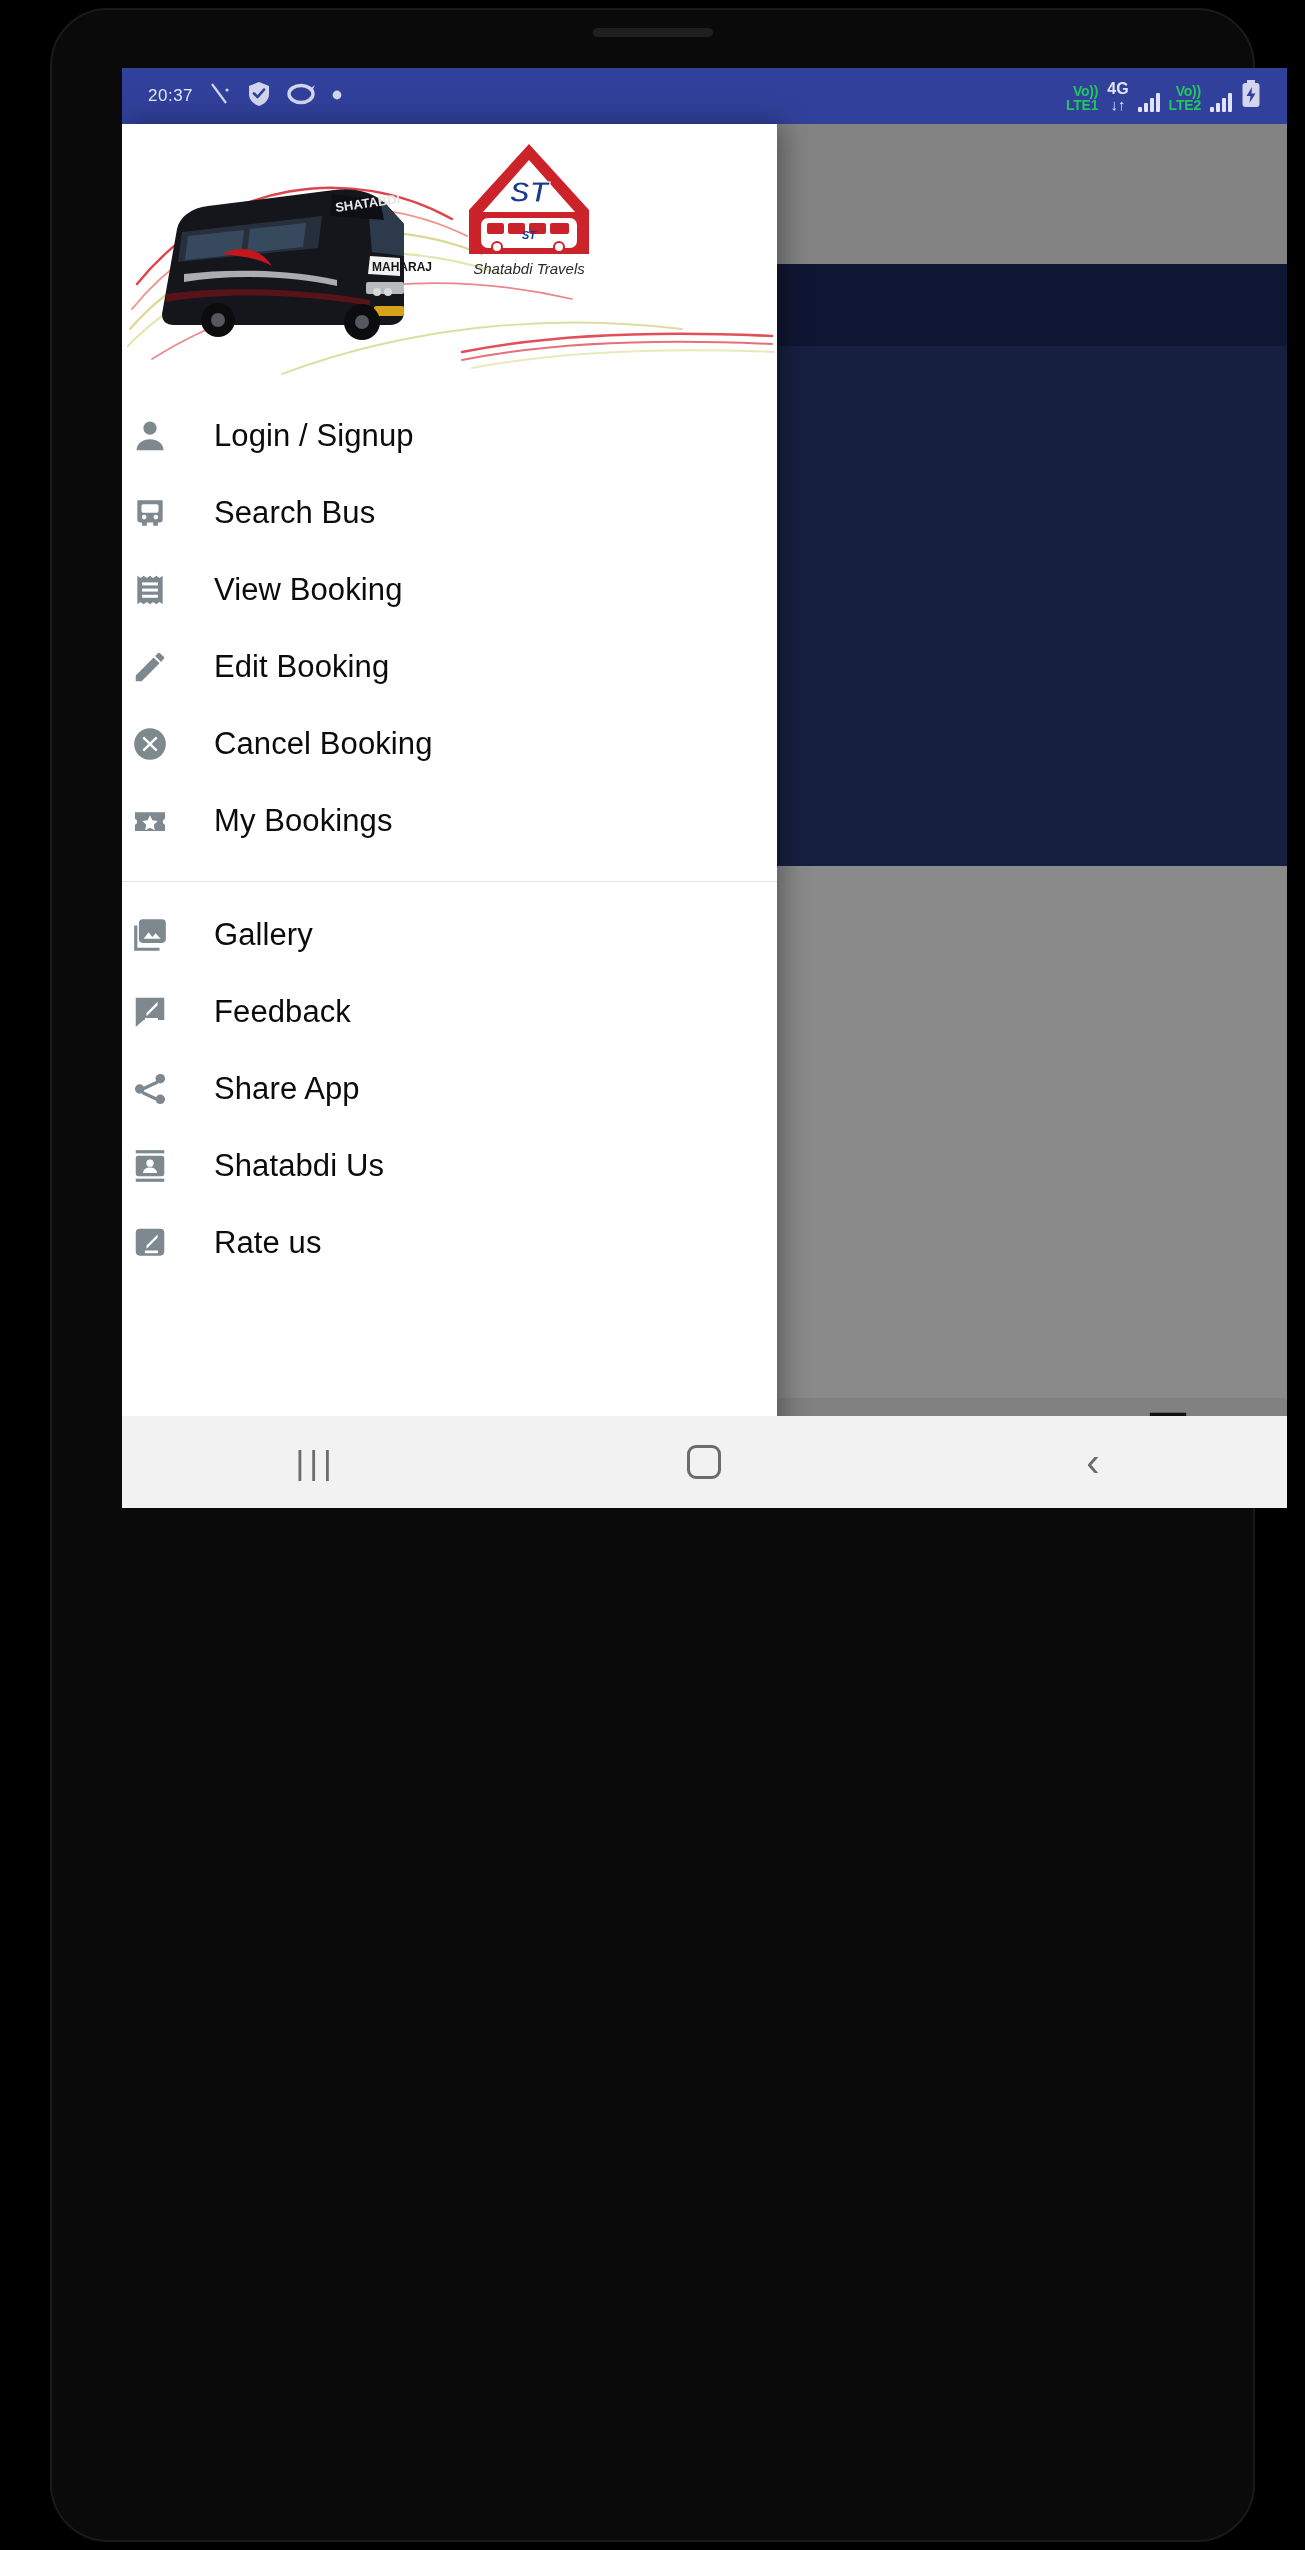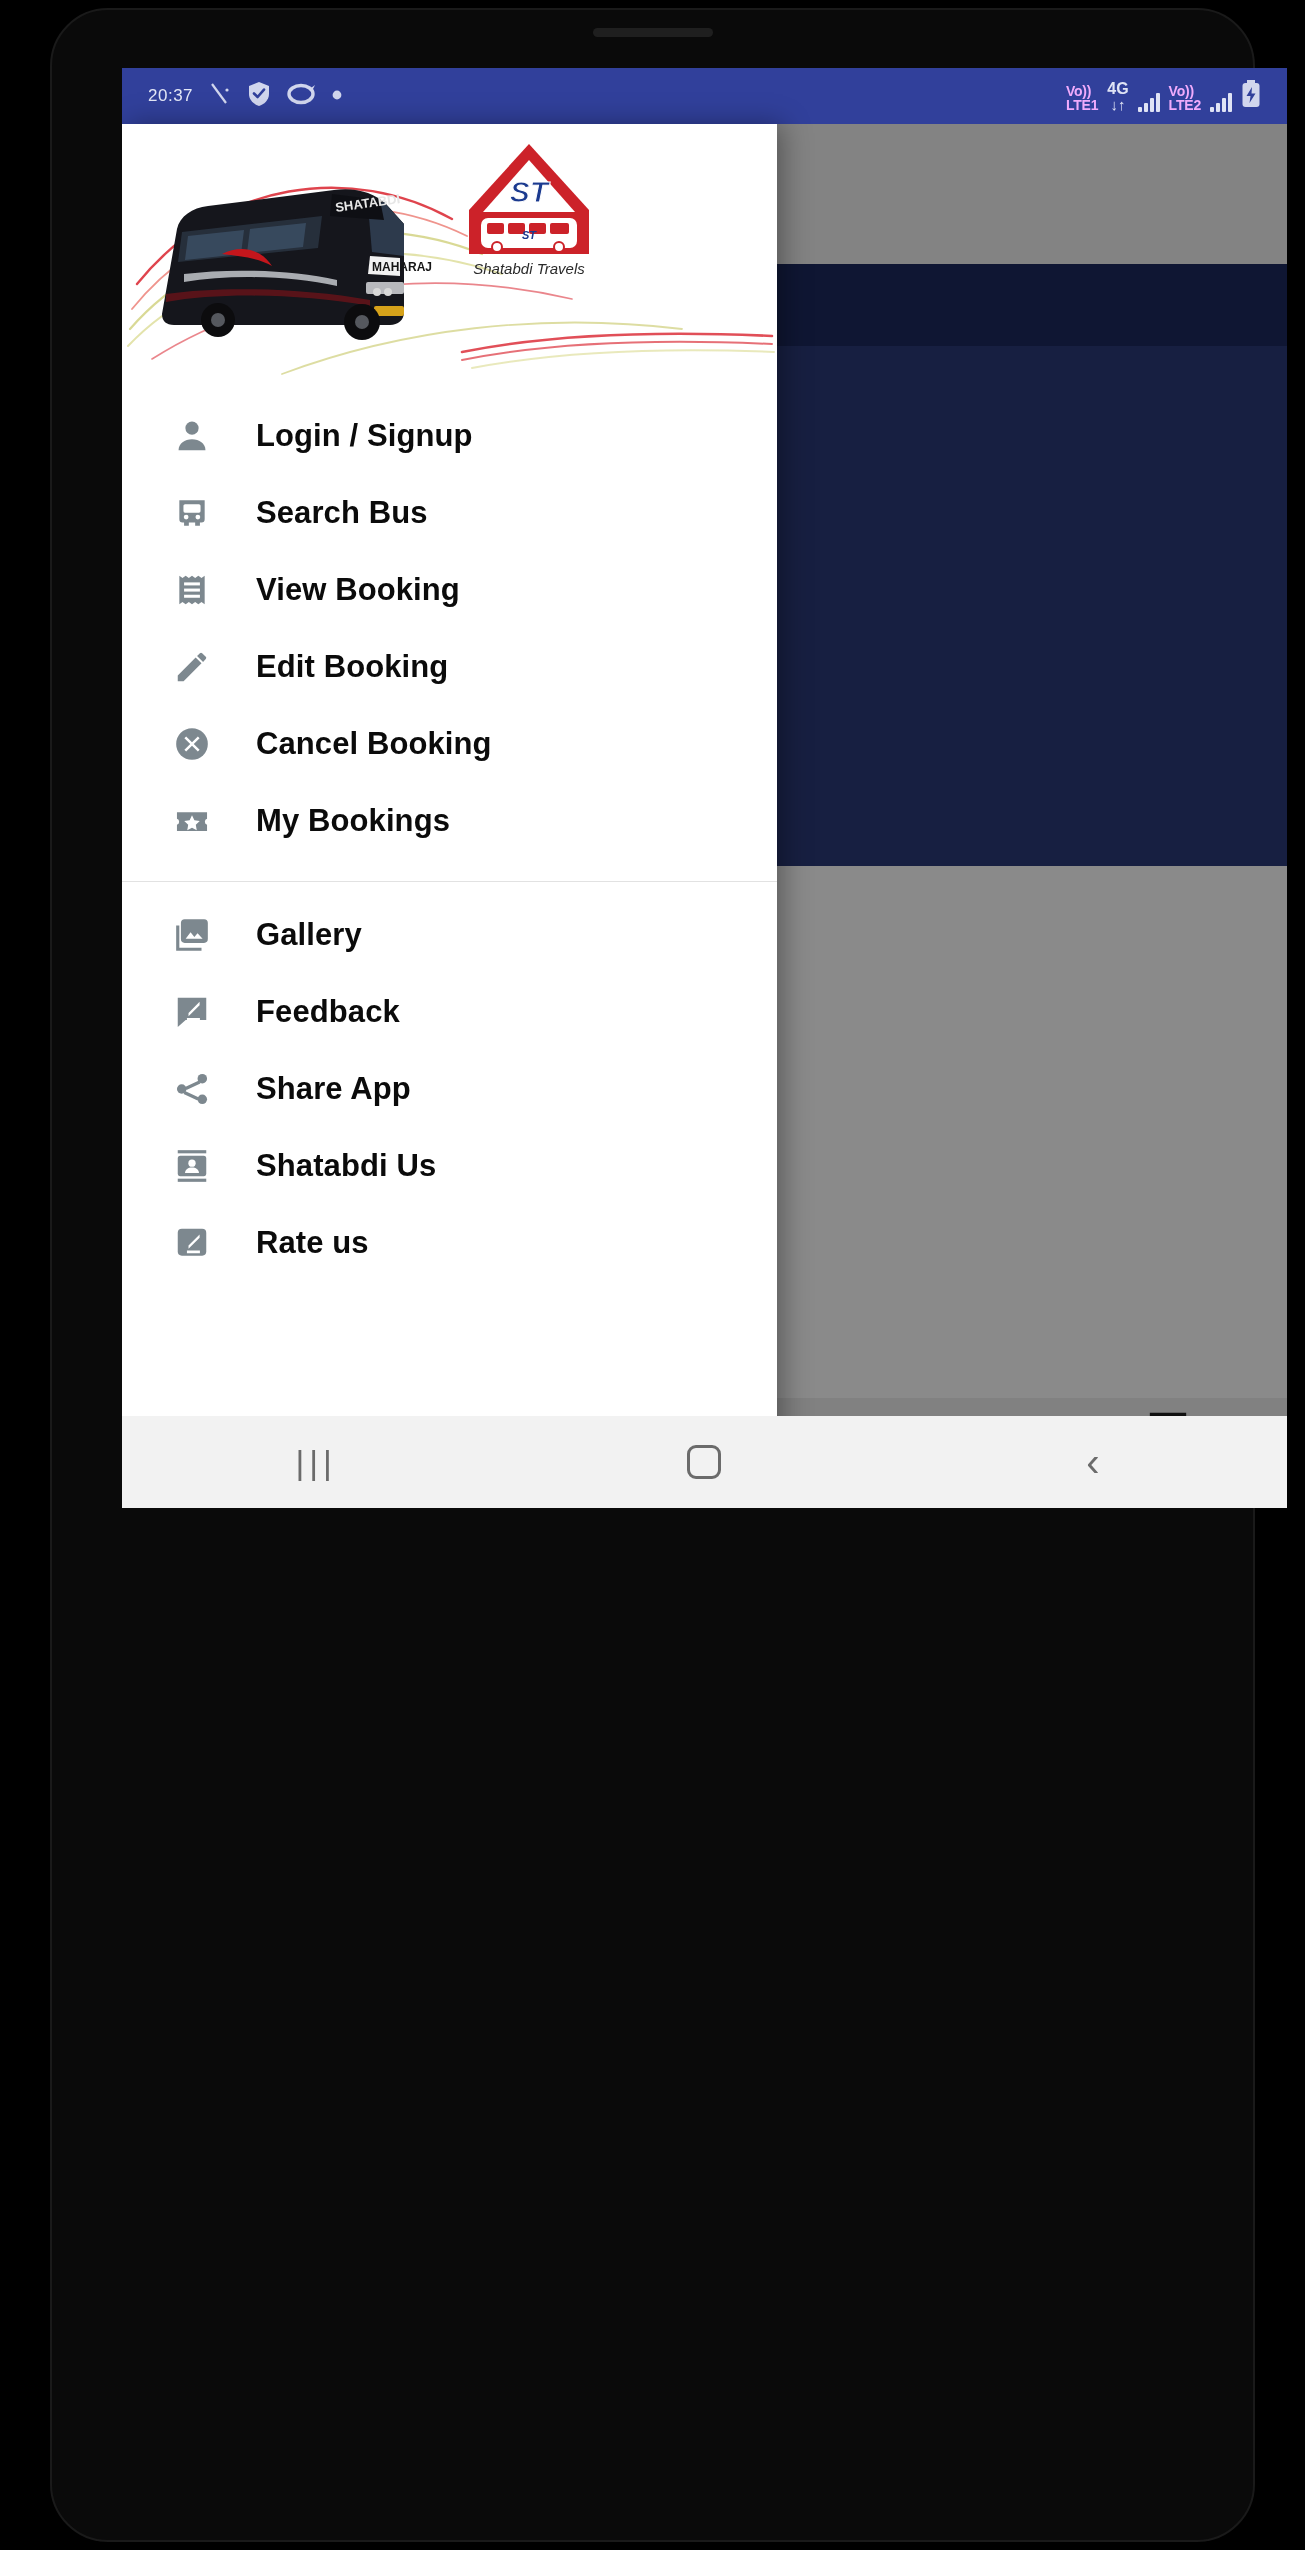--- a/index.html
+++ b/index.html
@@ -44,23 +44,23 @@
     background: #31409b;
     display: flex; align-items: center;
     padding: 0 26px;
     color: #dfe3f5;
   }
   #status-left { display: flex; align-items: center; gap: 16px; }
   #clock { font-size: 17px; letter-spacing: .5px; color: #e3e7f7; }
   .sb-ico { display: inline-block; opacity: .92; }
   #status-right { margin-left: auto; display: flex; align-items: flex-end; gap: 9px; }
   .volte {
-    display: flex; flex-direction: column; align-items: flex-start;
+    display: flex; flex-direction: column; align-items: flex-end;
     line-height: 1.0; font-size: 14px; font-weight: bold;
-    color: #f0abfc; letter-spacing: -.2px;
+    color: #22c55e; letter-spacing: -.2px;
   }
   .volte .r1 { font-size: 14px; }
   .volte .r2 { font-size: 14px; }
   .netgrp { display:flex; flex-direction:column; align-items:center; line-height:1.0; }
   .netgrp .r1 { font-size: 16px; font-weight: bold; }
   .bars { display: flex; align-items: flex-end; gap: 2px; height: 20px; }
   .bars i { display:block; width:4px; background:#dfe3f5; border-radius:1px; }
   .bars i:nth-child(1){height:5px;} .bars i:nth-child(2){height:9px;}
   .bars i:nth-child(3){height:14px;} .bars i:nth-child(4){height:19px;}
 
@@ -146,21 +146,21 @@
   }
   #drawer-header {
     position: relative; width: 100%; height: 253px;
     background: #fff; overflow: hidden;
   }
   #drawer-header svg { position:absolute; left:0; top:0; width:100%; height:100%; }
 
   #menu-list { padding-top: 20px; }
   .menu-item {
     display: flex; align-items: center;
-    height: 77px; padding-left: 42px; font-weight: bold;
+    height: 77px; 
   }
   .menu-icon {
     width: 56px; min-width: 56px; height: 56px;
     display: flex; align-items: center; justify-content: center;
     margin-right: 36px; color: #7d888f;
   }
   .menu-label { font-size: 31px; color: #0b0b0b; letter-spacing: .1px; }
   #menu-divider { height:1px; background:#e2e2e2; margin: 22px 0 14px 0; }
 
   

